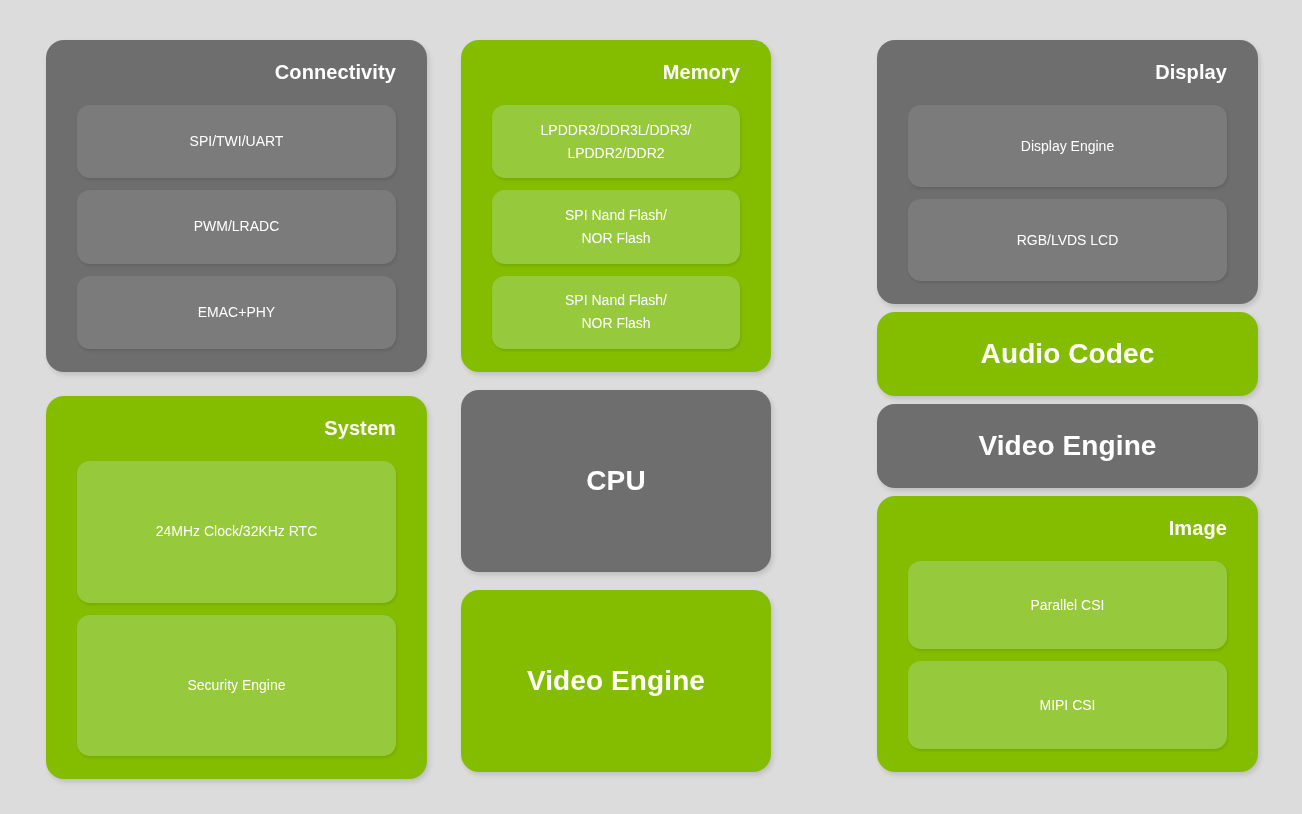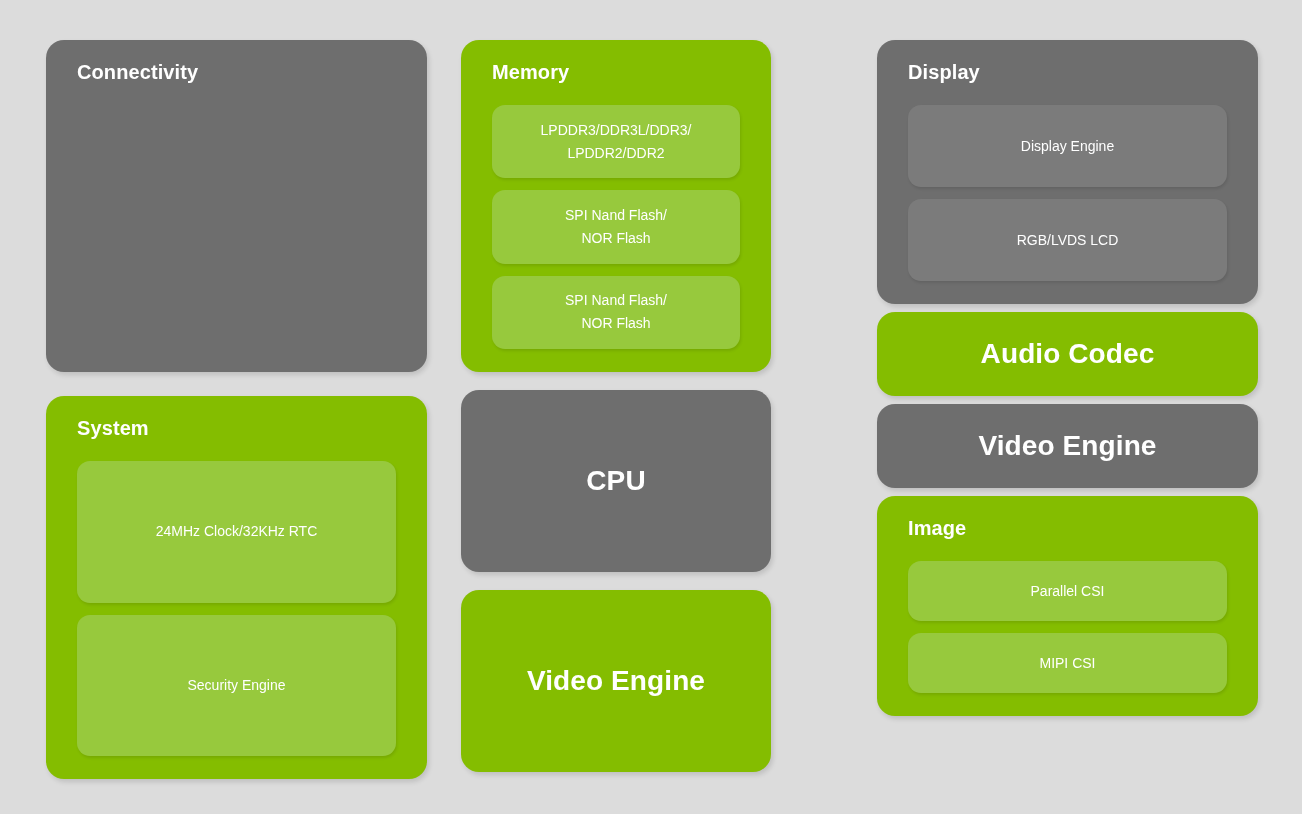--- a/index.html
+++ b/index.html
@@ -46,21 +46,21 @@
   
   .card.group {
     padding: 19px 31px 23px 31px;
     display: flex;
     flex-direction: column;
   }
   .card-title {
     color: #ffffff;
     font-size: 20px;
     font-weight: bold;
-    text-align: left;
+    text-align: right;
     line-height: 26px;
     letter-spacing: 0.1px;
     margin: 0 0 20px 0;
     flex: none;
   }
 
   
   .card.solo {
     display: flex;
     align-items: center;
@@ -101,35 +101,46 @@
 
   
   .h-connectivity { height: 332px; }
   .h-system       { height: 383px; }
   .h-memory       { height: 332px; }
   .h-cpu          { height: 182px; }
   .h-video-center { height: 182px; }
   .h-display      { height: 264px; }
   .h-audio        { height: 84px;  }
   .h-video-right  { height: 84px;  }
-  .h-image        { height: 220px; }
+  .h-image        { height: 276px; }
 
   .gap-sm { height: 8px;  flex: none; }
   .gap-md { height: 18px; flex: none; }
   .gap-lg { height: 24px; flex: none; }
 </style>
 </head>
 <body>
 
 <div id="diagram">
 
   <div class="column col-1">
 
     <div class="card gray group h-connectivity">
       <div class="card-title">Connectivity</div>
+      <div class="pill-stack">
+        <div class="pill gray">
+          <span>SPI/TWI/UART</span>
+        </div>
+        <div class="pill gray">
+          <span>PWM/LRADC</span>
+        </div>
+        <div class="pill gray">
+          <span>EMAC+PHY</span>
+        </div>
+      </div>
     </div>
 
     <div class="gap-lg"></div>
 
     <div class="card green group h-system">
       <div class="card-title">System</div>
       <div class="pill-stack">
         <div class="pill green">
           <span>24MHz Clock/32KHz RTC</span>
         </div>

